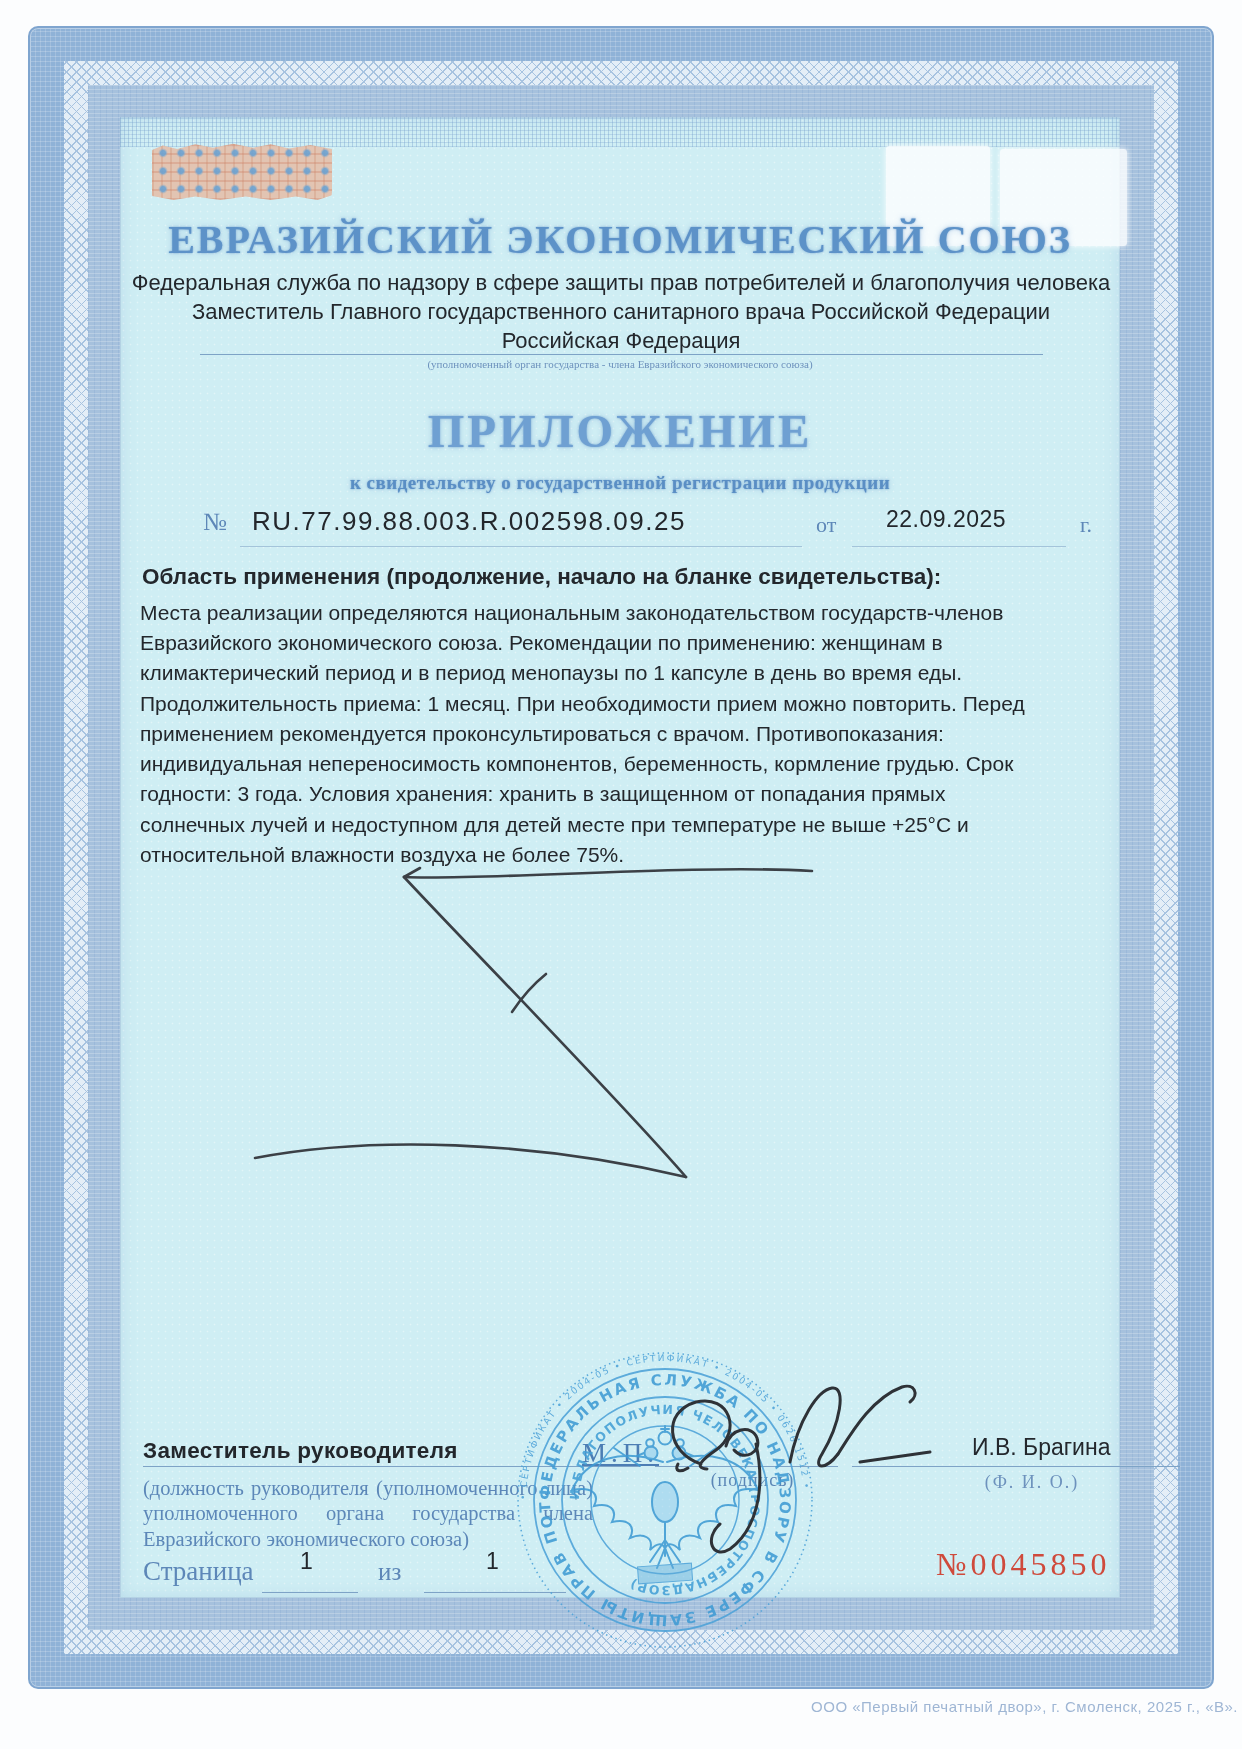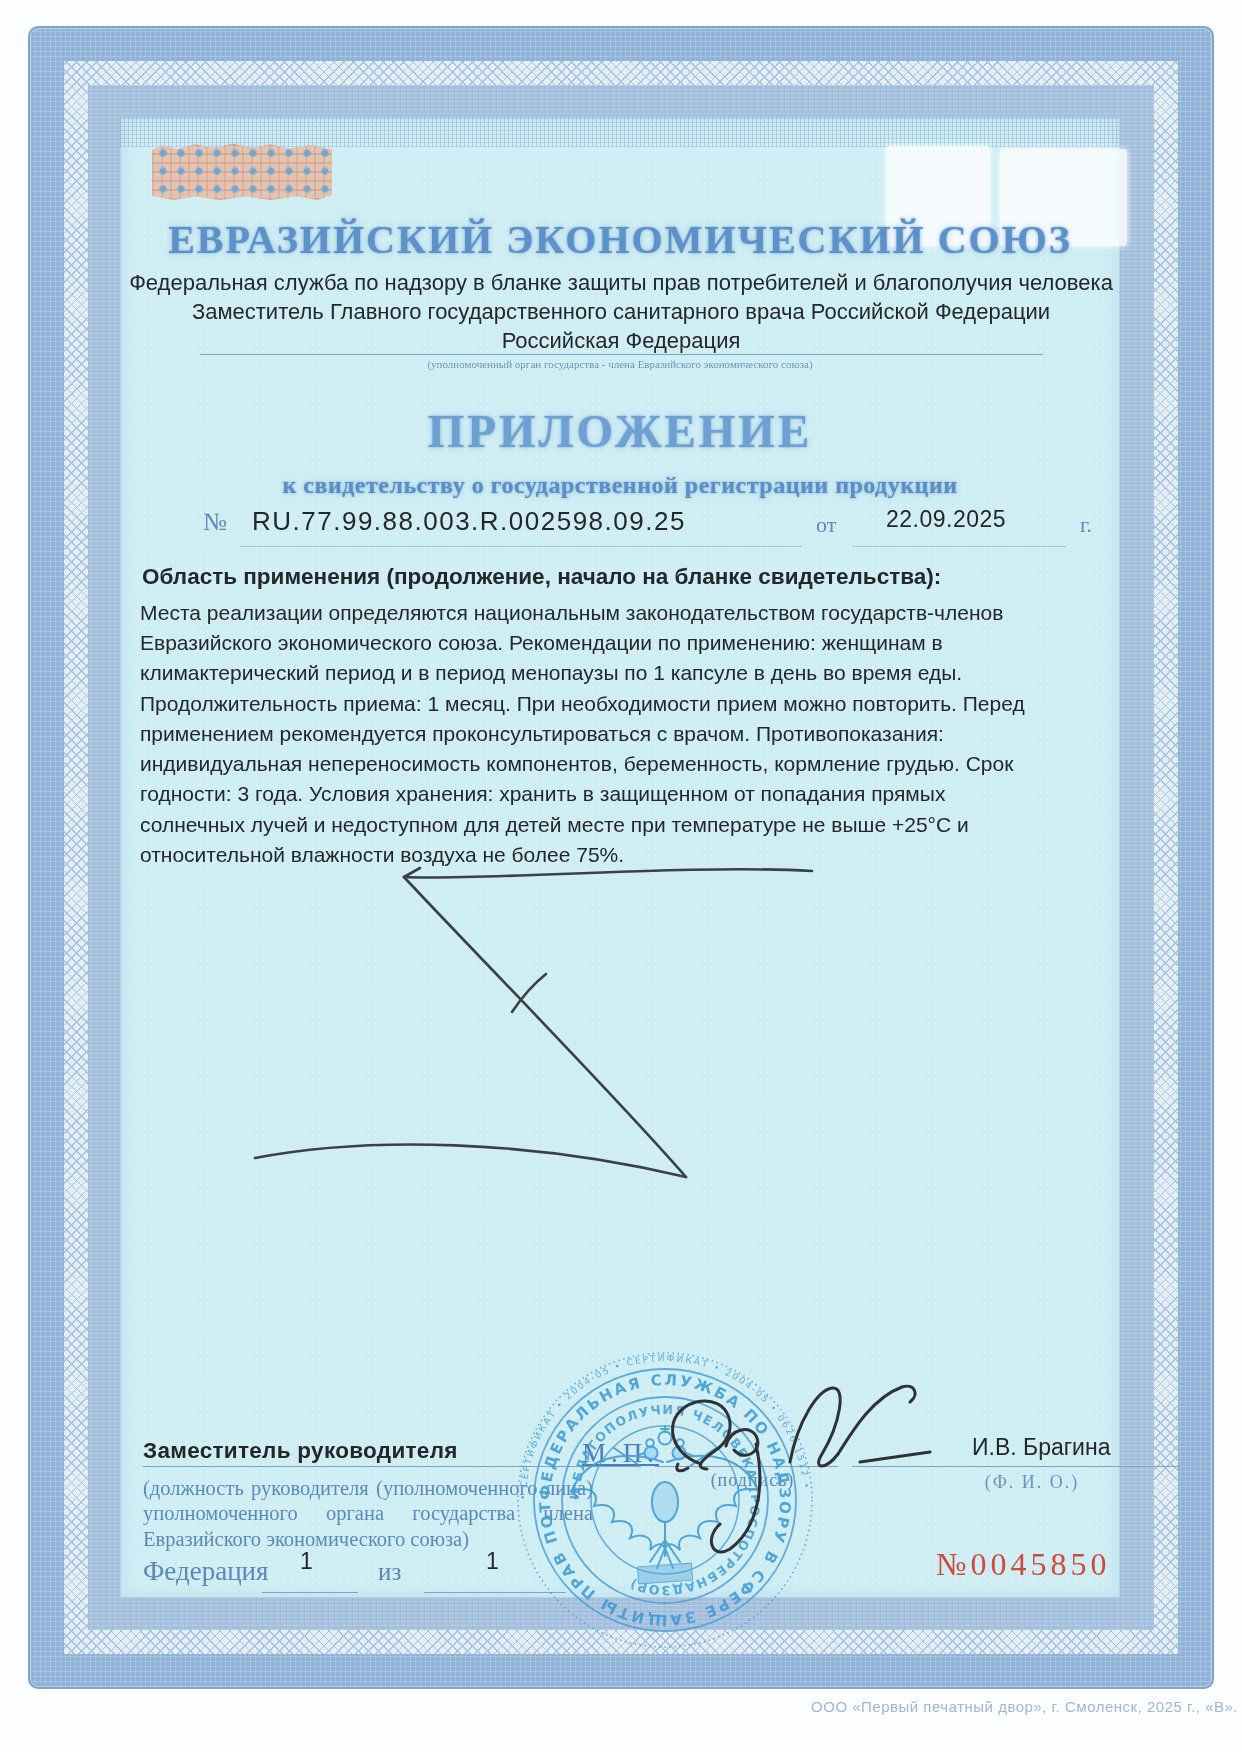--- a/index.html
+++ b/index.html
@@ -67,32 +67,32 @@
   <div class="band" id="innerPage"></div>
   <div class="band" id="topHatch"></div>
 
   <div class="abs" id="hologram"></div>
   <div class="abs patch" id="patch1"></div>
   <div class="abs patch" id="patch2"></div>
 
   <div class="abs title center" style="left:120px;top:216px;width:1000px;font-size:40px;letter-spacing:2px;">ЕВРАЗИЙСКИЙ ЭКОНОМИЧЕСКИЙ СОЮЗ</div>
 
   <div class="abs black center" style="left:125px;top:268px;width:992px;font-size:22px;line-height:1.32;">
-    <div>Федеральная служба по надзору в бланке защиты прав потребителей и благополучия человека</div>
+    <div>Федеральная служба по надзору в сфере защиты прав потребителей и благополучия человека</div>
     <div>Заместитель Главного государственного санитарного врача Российской Федерации</div>
     <div>Российская Федерация</div>
   </div>
 
   <div class="abs rule" style="left:200px;top:354px;width:843px;"></div>
 
   <div class="abs serifB center" style="left:120px;top:358px;width:1000px;font-size:11px;color:#6d92bd;">(уполномоченный орган государства - члена Евразийского экономического союза)</div>
 
   <div class="abs title center" style="left:120px;top:404px;width:1000px;font-size:47px;letter-spacing:3px;color:#6fa0d2;">ПРИЛОЖЕНИЕ</div>
 
-  <div class="abs title center" style="left:120px;top:472px;width:1000px;font-size:24px;letter-spacing:.5px;color:#5a8ec4;">к свидетельству о государственной регистрации продукции</div>
+  <div class="abs title center" style="left:120px;top:472px;width:1000px;font-size:19px;letter-spacing:.5px;color:#5a8ec4;">к свидетельству о государственной регистрации продукции</div>
 
   <div class="abs serifB" style="left:203px;top:508px;font-size:25px;">№</div>
   <div class="abs black" style="left:252px;top:506px;font-size:26px;letter-spacing:1.5px;">RU.77.99.88.003.R.002598.09.25</div>
   <div class="abs serifB" style="left:816px;top:512px;font-size:22px;">от</div>
   <div class="abs black" style="left:886px;top:506px;font-size:23px;letter-spacing:.5px;">22.09.2025</div>
   <div class="abs serifB" style="left:1080px;top:512px;font-size:22px;">г.</div>
   <div class="abs thinrule" style="left:240px;top:546px;width:562px;"></div>
   <div class="abs thinrule" style="left:852px;top:546px;width:214px;"></div>
 
   <div class="abs black" style="left:142px;top:564px;width:940px;font-size:22.5px;font-weight:bold;">Область применения (продолжение, начало на бланке свидетельства):</div>
@@ -104,21 +104,21 @@
   <div class="abs rule" style="left:852px;top:1466px;width:328px;"></div>
 
   <div class="abs serifB just" style="left:143px;top:1476px;width:450px;font-size:20.5px;line-height:1.24;color:#5c87b8;">(должность руководителя (уполномоченного лица) уполномоченного органа государства члена Евразийского экономического союза)</div>
 
   <div class="abs serifB" style="left:582px;top:1438px;font-size:27px;letter-spacing:5px;color:#4c7db4;text-decoration:underline;">М.П.</div>
   <div class="abs serifB center" style="left:690px;top:1470px;width:125px;font-size:18px;letter-spacing:1px;color:#5b86b6;">(подпись)</div>
 
   <div class="abs black" style="left:972px;top:1434px;font-size:23px;">И.В. Брагина</div>
   <div class="abs serifB center" style="left:887px;top:1472px;width:290px;font-size:18px;letter-spacing:2px;color:#6d92bd;">(Ф. И. О.)</div>
 
-  <div class="abs serifB" style="left:143px;top:1556px;font-size:27px;color:#5d87b8;">Федерация</div>
+  <div class="abs serifB" style="left:143px;top:1556px;font-size:27px;color:#5d87b8;">Страница</div>
   <div class="abs rule" style="left:262px;top:1592px;width:96px;"></div>
   <div class="abs black" style="left:300px;top:1548px;font-size:23px;">1</div>
   <div class="abs serifB" style="left:378px;top:1558px;font-size:25px;color:#5d87b8;">из</div>
   <div class="abs rule" style="left:424px;top:1592px;width:142px;"></div>
   <div class="abs black" style="left:486px;top:1548px;font-size:23px;">1</div>
 
   <div class="abs" style="left:936px;top:1546px;font-family:'Liberation Serif',serif;font-size:32px;letter-spacing:4px;color:#cf4a3c;">№0045850</div>
 
   <div class="abs" style="left:360px;top:1698px;width:878px;text-align:right;font-size:15px;color:#9fb6d4;letter-spacing:.5px;">ООО «Первый печатный двор»,  г. Смоленск,  2025 г., «В».</div>
 

